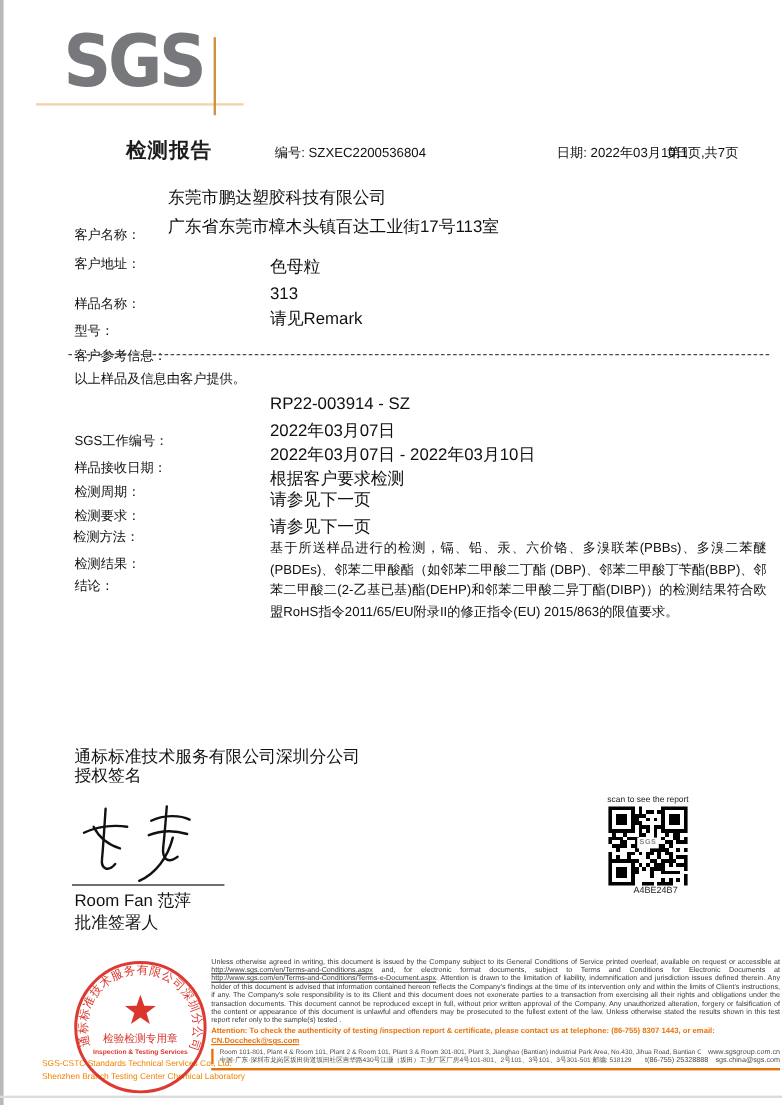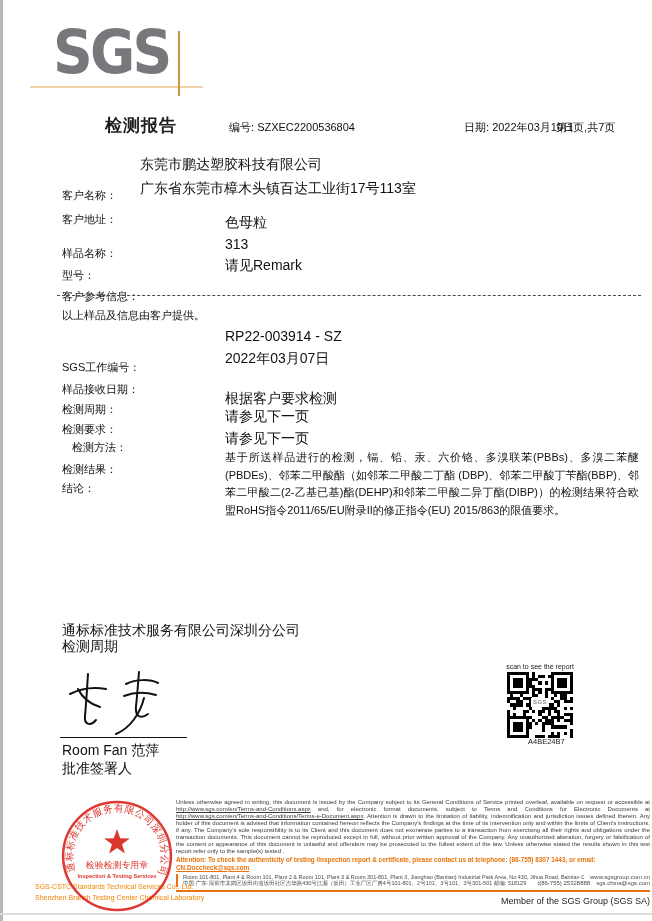--- a/index.html
+++ b/index.html
@@ -100,32 +100,33 @@
   <div class="abs val" style="left:225px;top:257px">请见Remark</div>
   <div class="abs lbl" style="left:62px;top:276px">以上样品及信息由客户提供。</div>
 
   <div class="abs dashed-sep"></div>
 
   <div class="abs lbl" style="left:62px;top:328px">SGS工作编号：</div>
   <div class="abs val" style="left:225px;top:328px">RP22-003914 - SZ</div>
   <div class="abs lbl" style="left:62px;top:350px">样品接收日期：</div>
   <div class="abs val" style="left:225px;top:350px">2022年03月07日</div>
   <div class="abs lbl" style="left:62px;top:370px">检测周期：</div>
+  <div class="abs val" style="left:225px;top:370px">2022年03月07日 - 2022年03月10日</div>
   <div class="abs lbl" style="left:62px;top:390px">检测要求：</div>
   <div class="abs val" style="left:225px;top:390px">根据客户要求检测</div>
-  <div class="abs lbl" style="left:72px;top:408px">检测方法：</div>
+  <div class="abs lbl" style="left:61px;top:408px">检测方法：</div>
   <div class="abs val" style="left:225px;top:408px">请参见下一页</div>
   <div class="abs lbl" style="left:62px;top:430px">检测结果：</div>
   <div class="abs val" style="left:225px;top:430px">请参见下一页</div>
 
   <div class="abs lbl" style="left:62px;top:449px">结论：</div>
   <div class="abs conclusion-text">基于所送样品进行的检测，镉、铅、汞、六价铬、多溴联苯(PBBs)、多溴二苯醚(PBDEs)、邻苯二甲酸酯（如邻苯二甲酸二丁酯 (DBP)、邻苯二甲酸丁苄酯(BBP)、邻苯二甲酸二(2-乙基已基)酯(DEHP)和邻苯二甲酸二异丁酯(DIBP)）的检测结果符合欧盟RoHS指令2011/65/EU附录II的修正指令(EU) 2015/863的限值要求。</div>
 
   <div class="abs val" style="left:62px;top:622px">通标标准技术服务有限公司深圳分公司</div>
-  <div class="abs val" style="left:62px;top:638px">检测周期</div>
+  <div class="abs val" style="left:62px;top:638px">授权签名</div>
 
   <svg class="abs sig-svg" width="120" height="72" viewBox="0 0 120 72">
     <g fill="none" stroke="#111" stroke-width="2" stroke-linecap="round">
       <path d="M4,30 C14,25 28,23 40,25"></path>
       <path d="M22,10 C21,25 20,42 19,52 C18,60 24,63 30,56"></path>
       <path d="M12,25 C16,33 24,40 34,43"></path>
       <path d="M60,20 C70,15 84,15 92,19"></path>
       <path d="M73,8 C72,20 71,34 70,42 C69,52 74,56 82,50"></path>
       <path d="M58,32 C68,28 80,28 90,31"></path>
       <path d="M78,34 C74,50 64,64 50,70"></path>
@@ -400,17 +401,16 @@
         <span class="addr-main">Room 101-801, Plant 4 &amp; Room 101, Plant 2 &amp; Room 101, Plant 3 &amp; Room 301-801, Plant 3, Jianghao (Bantian) Industrial Park Area, No.430, Jihua Road, Bantian Community, Bantian Street, Longgang District, Shenzhen, Guangdong, China 518129</span>
         <span class="addr-side">www.sgsgroup.com.cn</span>
       </div>
       <div class="addr-row">
         <span class="addr-main">中国·广东·深圳市龙岗区坂田街道坂田社区吉华路430号江灏（坂田）工业厂区厂房4号101-801、2号101、3号101、3号301-501 邮编: 518129</span>
         <span class="addr-side">t(86-755) 25328888</span>
         <span class="addr-side">sgs.china@sgs.com</span>
       </div>
     </div>
     <div class="footer-orange-line"></div>
-    <div class="member-line">Member of the SGS Group (SGS SA)</div>
   </div>
 
   <div class="abs page-edge-bottom"></div>
 </div>
 
 </body></html>

